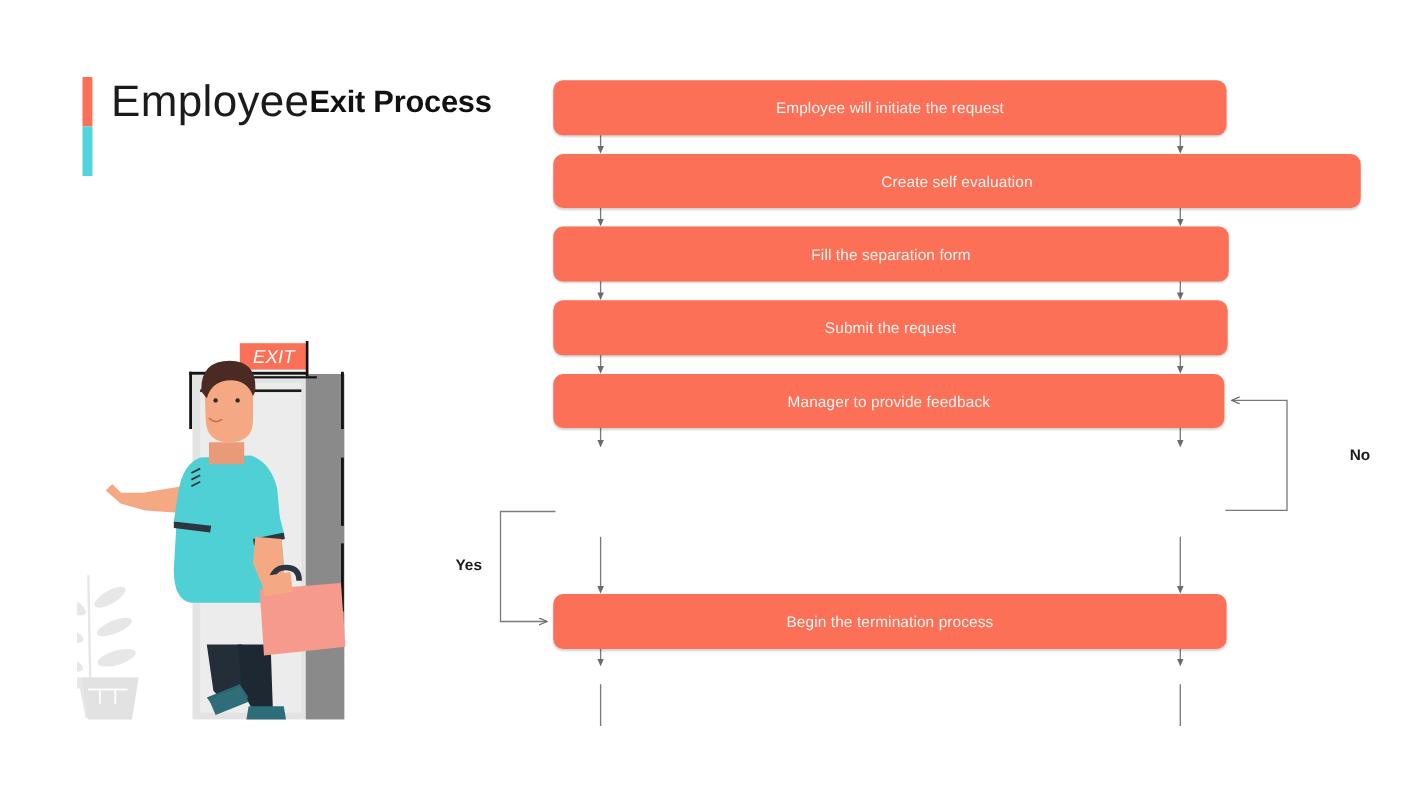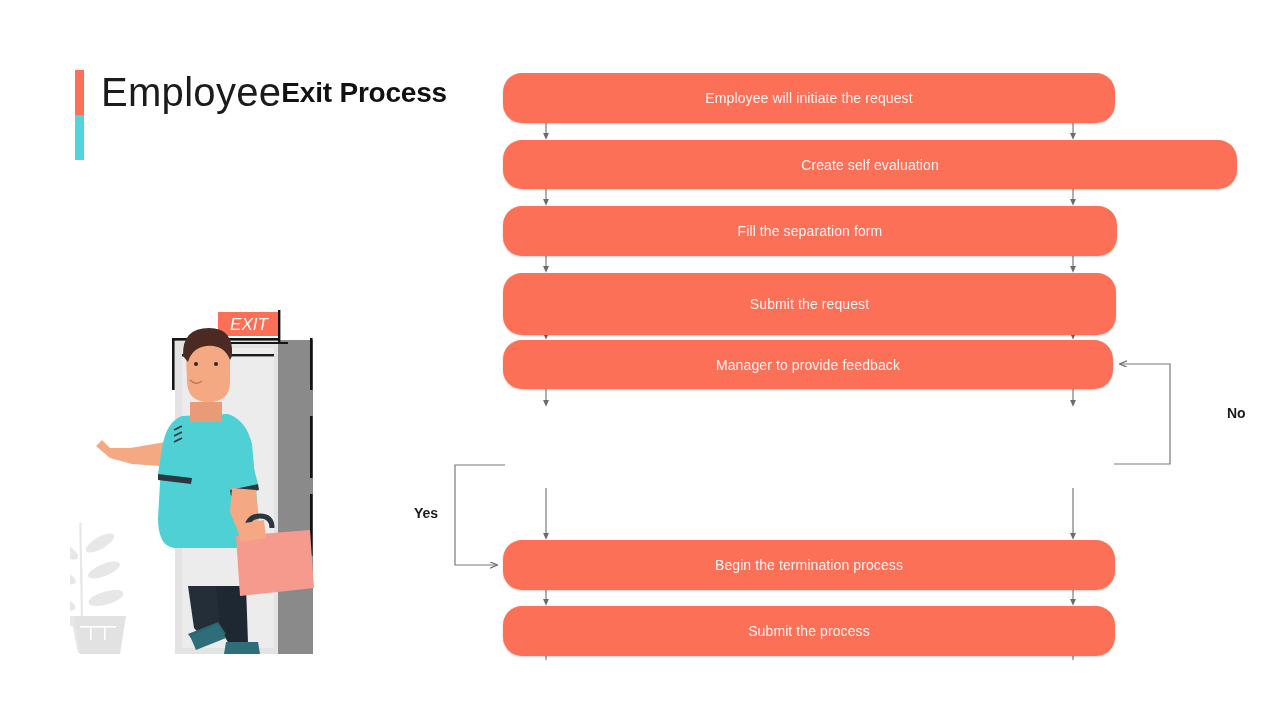--- a/index.html
+++ b/index.html
@@ -80,21 +80,21 @@
     justify-content: center;
     text-align: center;
     color: #fdf3f0;
     font-size: 14px;
     font-weight: 400;
     letter-spacing: 0.1px;
     z-index: 3;
   }
   .node.process {
     background: #FB7056;
-    border-radius: 19px;
+    border-radius: 9px;
     box-shadow: 0 1px 2px rgba(0,0,0,0.18);
   }
   .node.decision {
     background: #4FD5DD;
     border-radius: 64px;
     box-shadow: 0 1px 3px rgba(0,0,0,0.18);
     color: #f2fdfd;
   }
   .branch-label {
     position: absolute;
@@ -255,36 +255,33 @@
   </div>
 
   <div class="node process" style="left:503px; top:140px; width:734px; height:49px;text-align:center;">
     <span>Create self evaluation</span>
   </div>
 
   <div class="node process" style="left:503px; top:206px; width:614px; height:50px;">
     <span>Fill the separation form</span>
   </div>
 
-  <div class="node process" style="left:503px; top:273px; width:613px; height:62px;">
+  <div class="node process" style="left:503px; top:273px; width:613px; height:50px;">
     <span>Submit the request</span>
   </div>
 
   <div class="node process" style="left:503px; top:340px; width:610px; height:49px;">
     <span>Manager to provide feedback</span>
   </div>
 
 
   <div class="node process" style="left:503px; top:540px; width:612px; height:50px;">
     <span>Begin the termination process</span>
   </div>
 
-  <div class="node process" style="left:503px; top:606px; width:612px; height:50px;">
-    <span>Submit the process</span>
-  </div>
 
   <svg id="loop-layer" viewBox="0 0 1280 720" xmlns="http://www.w3.org/2000/svg">
     <g stroke="#7a7a7a" stroke-width="1.2" fill="none">
 
       <path d="M1114 464 L1170 464 L1170 364 L1120 364" marker-end="url(#arrowhead-open)"></path>
 
       <path d="M505 465 L455 465 L455 565 L497 565" marker-end="url(#arrowhead-open)"></path>
     </g>
   </svg>
 

